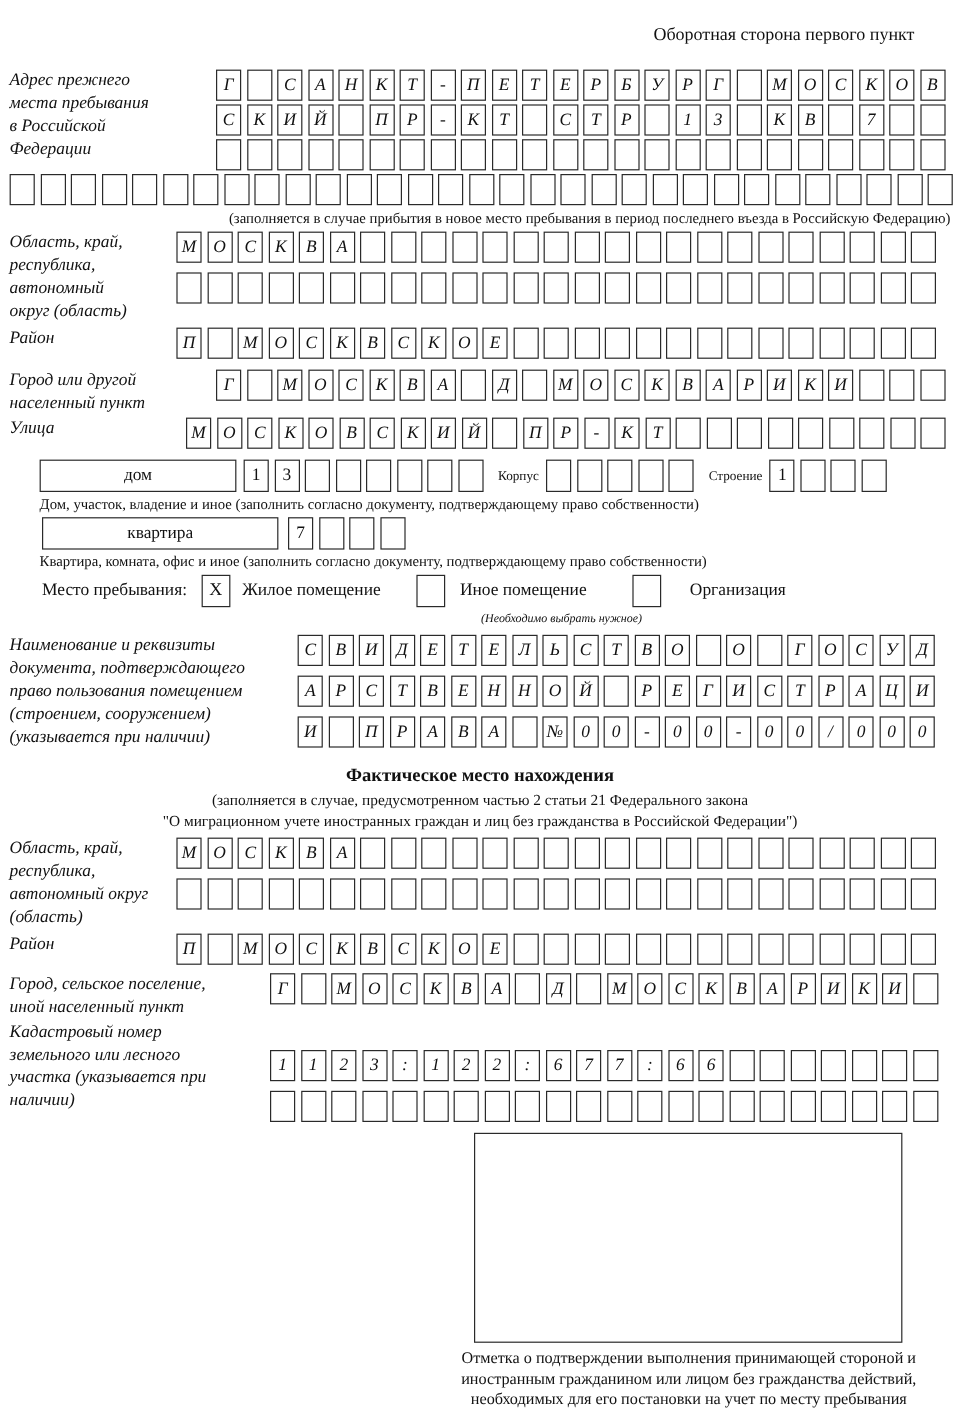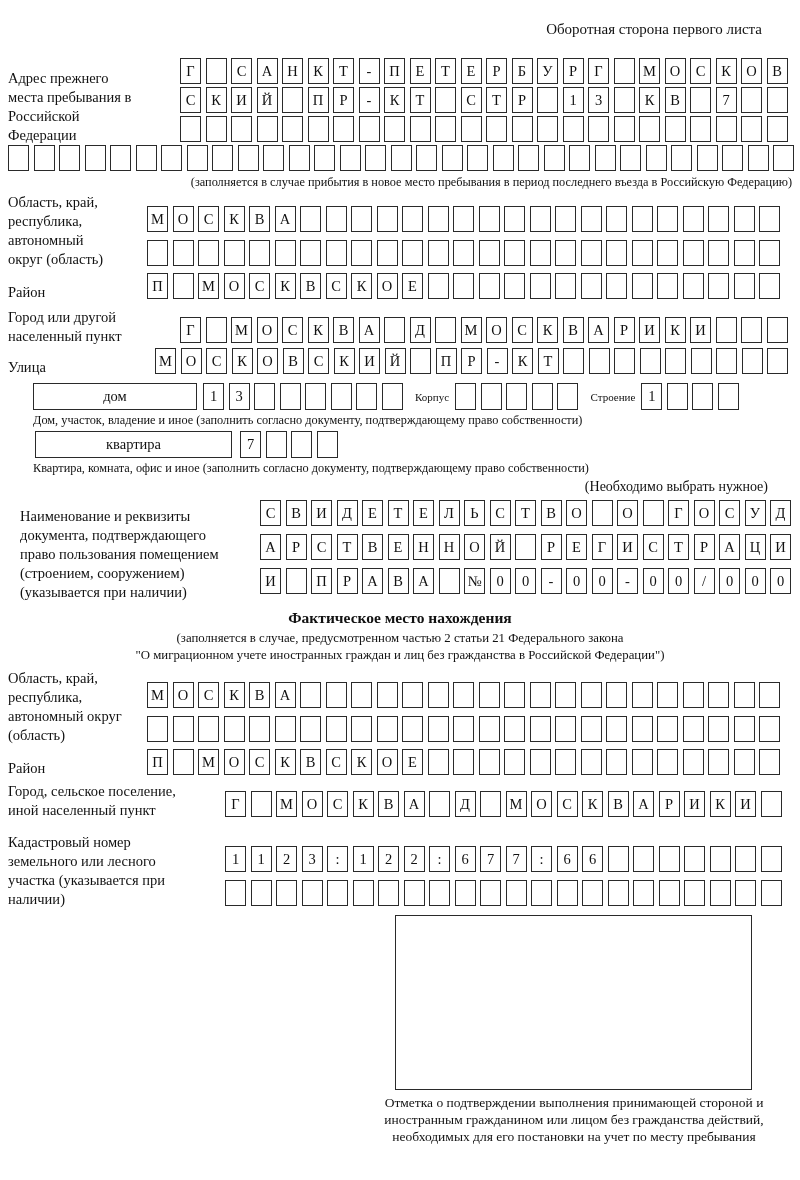--- a/index.html
+++ b/index.html
@@ -1,53 +1,53 @@
 <!DOCTYPE html>
 <html><head>
 <meta charset="utf-8">
 <style>
   html,body{margin:0;padding:0;background:#ffffff;}
   body{width:800px;height:1180px;overflow:hidden;
        font-family:"Liberation Serif","DejaVu Serif",serif;color:#111;}
   .page{padding:20px 8px 0 8px;}
   .header-note{text-align:right;font-size:15px;line-height:18px;padding-right:30px;margin-bottom:20px;}
-  .frow{display:flex;align-items:flex-end;}
+  .frow{display:flex;align-items:flex-start;font-style:italic;}
   .flabel{flex-shrink:0;font-size:14.5px;line-height:19px;}
   .flabel span{display:block;}
-  .w172{width:172px;} .w139{width:139px;} .w147{width:147px;} .w240{width:240px;margin-left:12px;} .w217{width:217px;}
+  .w172{width:172px;} .w139{width:139px;} .w147{width:147px;} .w240{width:240px;} .w217{width:217px;}
   .lw125{max-width:125px;} .lw100{max-width:104px;} .lw139{max-width:139px;}
   .lw205{max-width:208px;} .lw195{max-width:195px;} .lw165{max-width:168px;}
   .boxrow{display:flex;margin-bottom:3px;}
   .cbox{box-sizing:border-box;flex-shrink:0;width:21px;height:26px;margin-right:4.5px;
         border:1.5px solid #2a2a2a;display:inline-flex;align-items:center;justify-content:center;
         font-size:14.5px;font-family:"Liberation Serif","DejaVu Serif",serif;}
   .docrows .boxrow{margin-bottom:8px;}
   .gap8{margin-bottom:8px;} .mb2{margin-bottom:2px;} .mb4{margin-bottom:4px;} .mb6{margin-bottom:6px;}
   .caption{font-size:12.3px;line-height:16px;margin:1px 0 3px 0;}
   .center{text-align:right;}
   .sec-title{text-align:center;font-weight:bold;font-size:15.5px;line-height:20px;margin:2px 0 4px 0;}
   .labelbox{box-sizing:border-box;border:1.5px solid #2a2a2a;height:27px;display:inline-flex;
             align-items:center;justify-content:center;font-size:14.5px;flex-shrink:0;}
   .domrow{display:flex;align-items:center;margin-left:25px;margin-bottom:2px;}
   .domrow .cbox{height:27px;}
   .inline-label{font-size:11px;margin:0 6px 0 8px;white-space:nowrap;}
   .mesto-row{display:flex;align-items:center;margin-left:27px;margin-bottom:2px;font-size:14.5px;}
   .checkbox{box-sizing:border-box;width:24px;height:27px;border:1.5px solid #2a2a2a;flex-shrink:0;
             display:inline-flex;align-items:center;justify-content:center;font-size:15px;}
-  .mesto-note{font-size:14px;line-height:16px;margin:0 0 5px 160px;width:600px;text-align:right;}
+  .mesto-note{font-size:10px;line-height:16px;margin:0 0 5px 160px;width:600px;text-align:center;font-style:italic;}
   .fact-cap{text-align:center;font-size:12.8px;line-height:17px;margin:0;}
   .stamp-box{box-sizing:border-box;width:357px;height:175px;border:1.6px solid #2a2a2a;margin:6px 0 4px 387px;}
   .stamp-caption{width:460px;margin-left:336px;text-align:center;font-size:13.5px;line-height:17px;}
 </style>
 </head>
 <body>
 
 <div class="page">
 
-  <div class="header-note">Оборотная сторона первого листа</div>
+  <div class="header-note">Оборотная сторона первого пункт</div>
 
   <div class="frow">
     <div class="flabel w172">
       <span class="lw125">Адрес прежнего места пребывания в Российской Федерации</span>
     </div>
     <div>
       <div class="boxrow">
           <span class="cbox">Г</span>
           <span class="cbox"></span>
           <span class="cbox">С</span>
@@ -353,20 +353,29 @@
     <span class="labelbox" style="width:197px;margin-right:8px;margin-left:2px;">квартира</span>
     <span class="boxrow" style="margin-bottom:0;">
         <span class="cbox">7</span>
         <span class="cbox"></span>
         <span class="cbox"></span>
         <span class="cbox"></span>
       </span>
   </div>
   <div class="caption" style="margin-left:25px;">Квартира, комната, офис и иное (заполнить согласно документу, подтверждающему право собственности)</div>
 
+  <div class="mesto-row">
+    <span style="margin-right:12px;">Место пребывания:</span>
+    <span class="checkbox" style="margin-right:10px;">X</span>
+    <span style="margin-right:30px;">Жилое помещение</span>
+    <span class="checkbox" style="margin-right:12px;"></span>
+    <span style="margin-right:38px;">Иное помещение</span>
+    <span class="checkbox" style="margin-right:24px;"></span>
+    <span>Организация</span>
+  </div>
   <div class="mesto-note">(Необходимо выбрать нужное)</div>
 
   <div class="frow mb6">
     <div class="flabel w240">
       <span class="lw205">Наименование и реквизиты документа, подтверждающего право пользования помещением (строением, сооружением) (указывается при наличии)</span>
     </div>
     <div class="docrows">
       <div class="boxrow">
           <span class="cbox">С</span>
           <span class="cbox">В</span>

